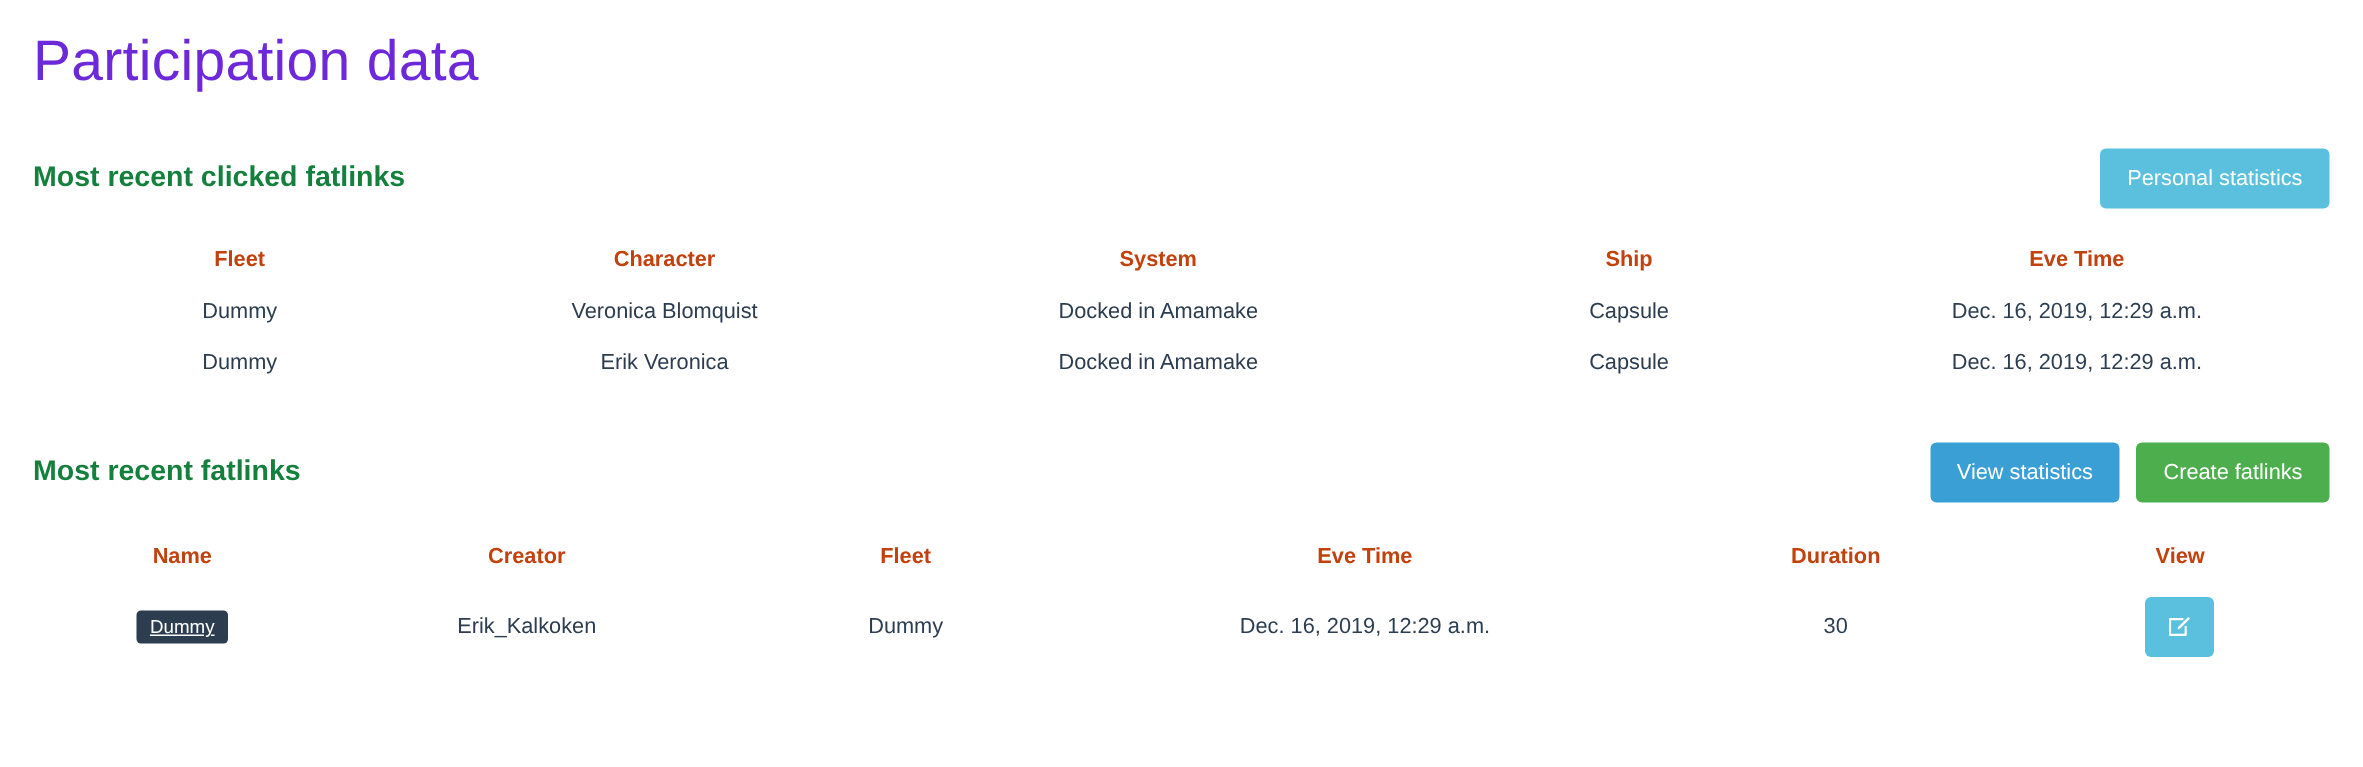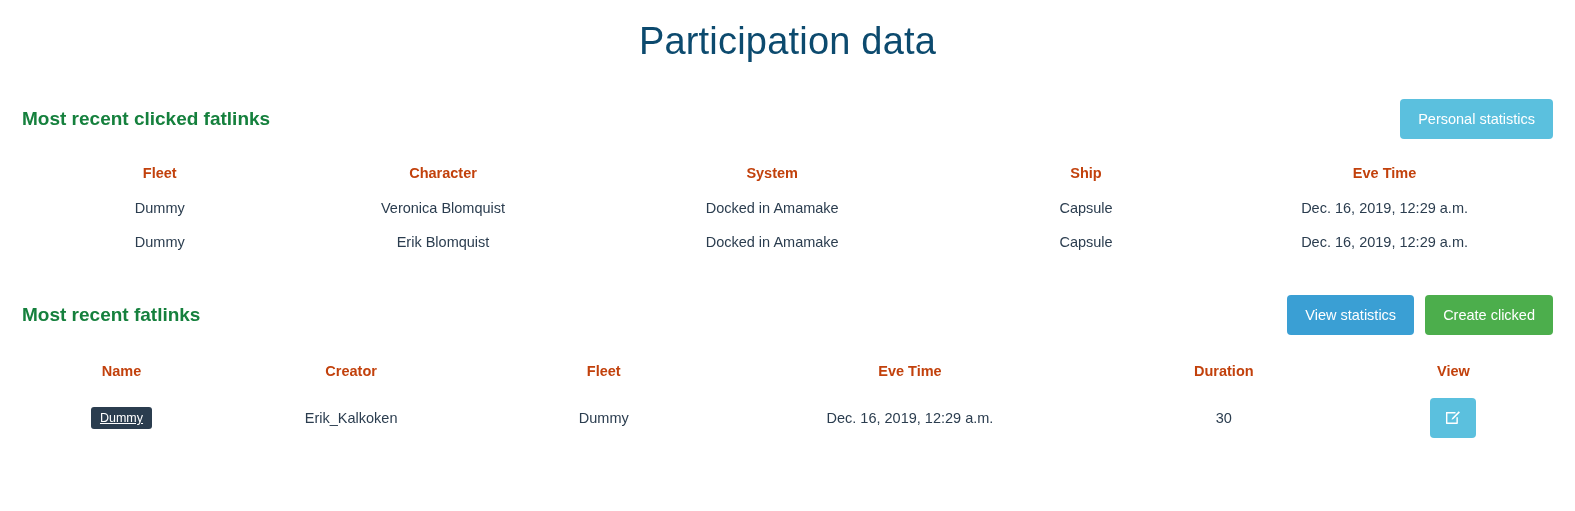--- a/index.html
+++ b/index.html
@@ -13,24 +13,24 @@
     color: #2b3d4f;
   }
   .page {
     width: 1575px;
     height: 511px;
     position: relative;
     overflow: hidden;
     padding: 0 22px;
   }
   .page-title {
-    text-align: center;
+    text-align: left;
     font-size: 38px;
     font-weight: 400;
-    color: #0c4a6e;
+    color: #6d28d9;
     margin: 10px 0 0 0;
     padding-top: 10px;
     letter-spacing: 0.2px;
   }
   .section-head {
     display: flex;
     align-items: center;
     justify-content: space-between;
     margin-top: 34px;
     min-height: 44px;
@@ -136,33 +136,33 @@
     <tbody>
       <tr>
         <td class="c0">Dummy</td>
         <td class="c1">Veronica Blomquist</td>
         <td class="c2">Docked in Amamake</td>
         <td class="c3">Capsule</td>
         <td class="c4">Dec. 16, 2019, 12:29 a.m.</td>
       </tr>
       <tr>
         <td class="c0">Dummy</td>
-        <td class="c1">Erik Blomquist</td>
+        <td class="c1">Erik Veronica</td>
         <td class="c2">Docked in Amamake</td>
         <td class="c3">Capsule</td>
         <td class="c4">Dec. 16, 2019, 12:29 a.m.</td>
       </tr>
     </tbody>
   </table>
 
   <div class="section-head">
     <h2 class="section-title">Most recent fatlinks</h2>
     <div class="btn-group">
       <button class="btn btn-primary">View statistics</button>
-      <button class="btn btn-success">Create clicked</button>
+      <button class="btn btn-success">Create fatlinks</button>
     </div>
   </div>
 
   <table class="tbl-fatlinks">
     <thead>
       <tr>
         <th class="f0">Name</th>
         <th class="f1">Creator</th>
         <th class="f2">Fleet</th>
         <th class="f3">Eve Time</th>

